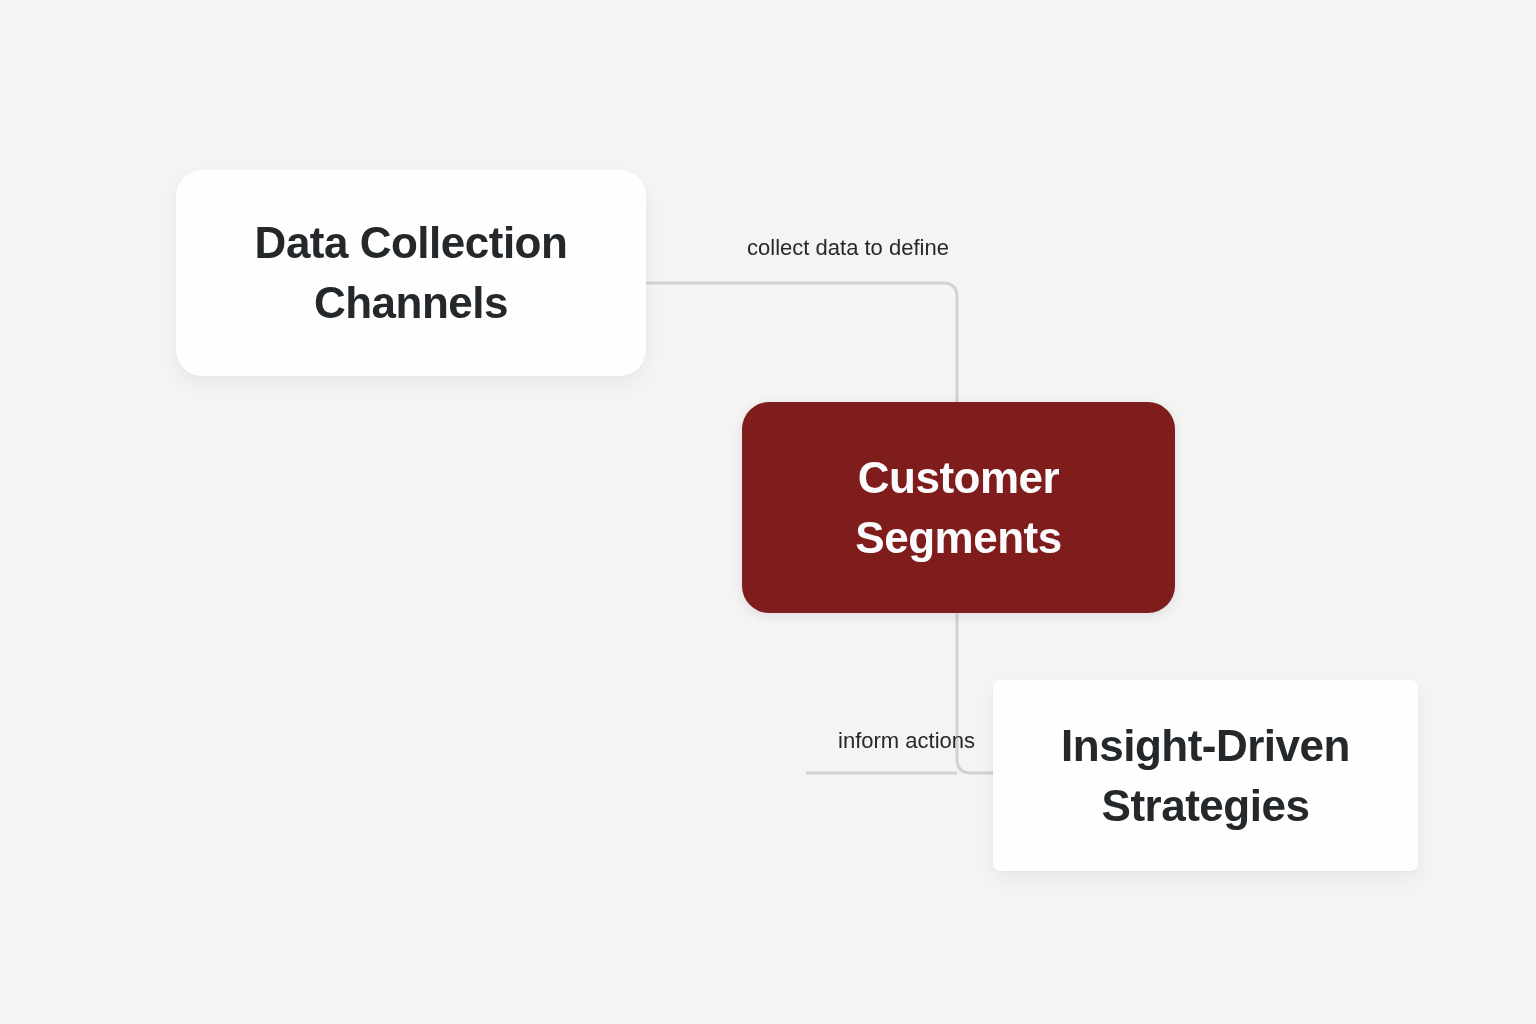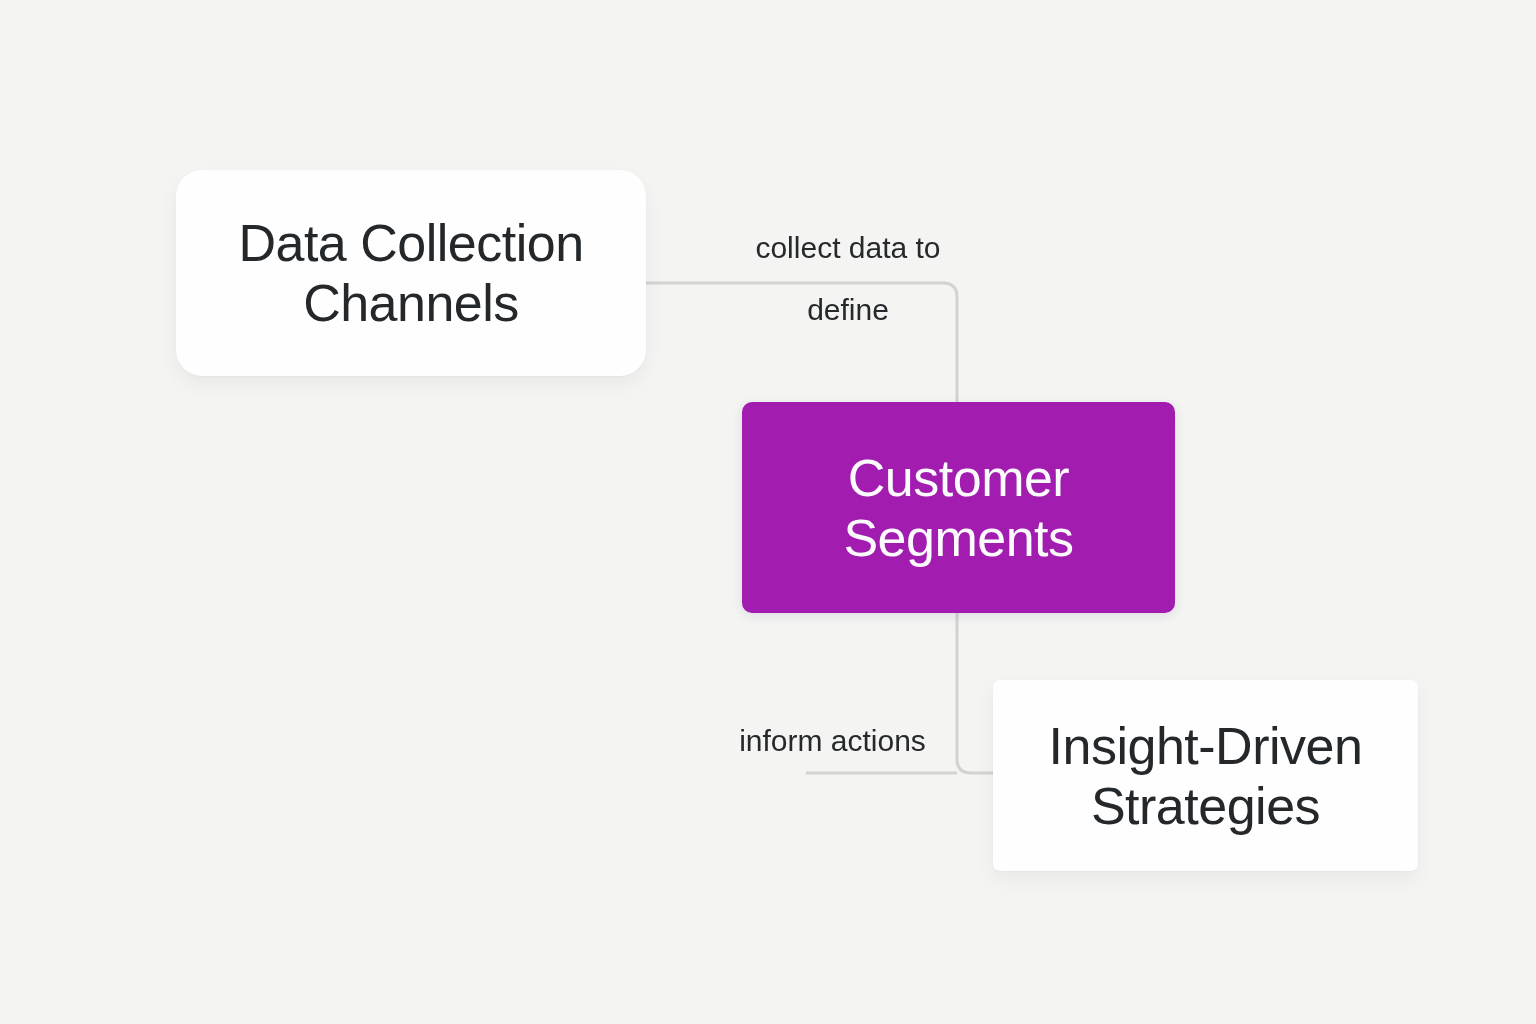--- a/index.html
+++ b/index.html
@@ -29,37 +29,37 @@
     stroke-width: 3;
     stroke-linecap: butt;
   }
   .node {
     position: absolute;
     display: flex;
     align-items: center;
     justify-content: center;
     text-align: center;
     border-radius: 26px;
-    font-size: 52px;
+    font-size: 44px;
     line-height: 60px;
-    font-weight: 400;
+    font-weight: 700;
     letter-spacing: -0.5px;
     color: #24282b;
     cursor: pointer;
     box-sizing: border-box;
     padding: 0 30px;
   }
   .node--default {
     background: #fefefe;
     box-shadow: 0 1px 2px rgba(0,0,0,0.03), 0 8px 20px rgba(0,0,0,0.05);
   }
   .node--primary {
-    background: #a21caf;
+    background: #7f1d1d;
     color: #fbfbfe;
-    border-radius: 10px;
+    border-radius: 27px;
     box-shadow: 0 3px 12px rgba(40,30,120,0.10);
   }
   .node--data-collection {
     left: 176px;
     top: 170px;
     width: 470px;
     height: 206px;
   }
   .node--customer-segments {
     left: 742px;
@@ -69,38 +69,39 @@
   }
   .node--insight-driven {
     left: 993px;
     top: 680px;
     width: 425px;
     height: 191px;
     border-radius: 7px;
   }
   .edge-label {
     position: absolute;
-    font-size: 30px;
+    font-size: 22px;
     font-weight: 500;
     color: #26292c;
     text-align: center;
     cursor: pointer;
   }
   .edge-label--collect {
     left: 713px;
     top: 217px;
     width: 270px;
     line-height: 62px;
   }
   .edge-label--inform {
     left: 690px;
     top: 723px;
     width: 285px;
     line-height: 36px;
     white-space: nowrap;
+    text-align: right;
   }
 </style>
 </head>
 <body>
 
 <div class="canvas">
 
   <svg class="edges-layer" viewBox="0 0 1536 1024" xmlns="http://www.w3.org/2000/svg">
     <path class="edge-path" d="M 646 283 L 943 283 Q 957 283 957 297 L 957 402"></path>
     <path class="edge-path" d="M 957 612 L 957 759 Q 957 773 971 773 L 993 773"></path>

